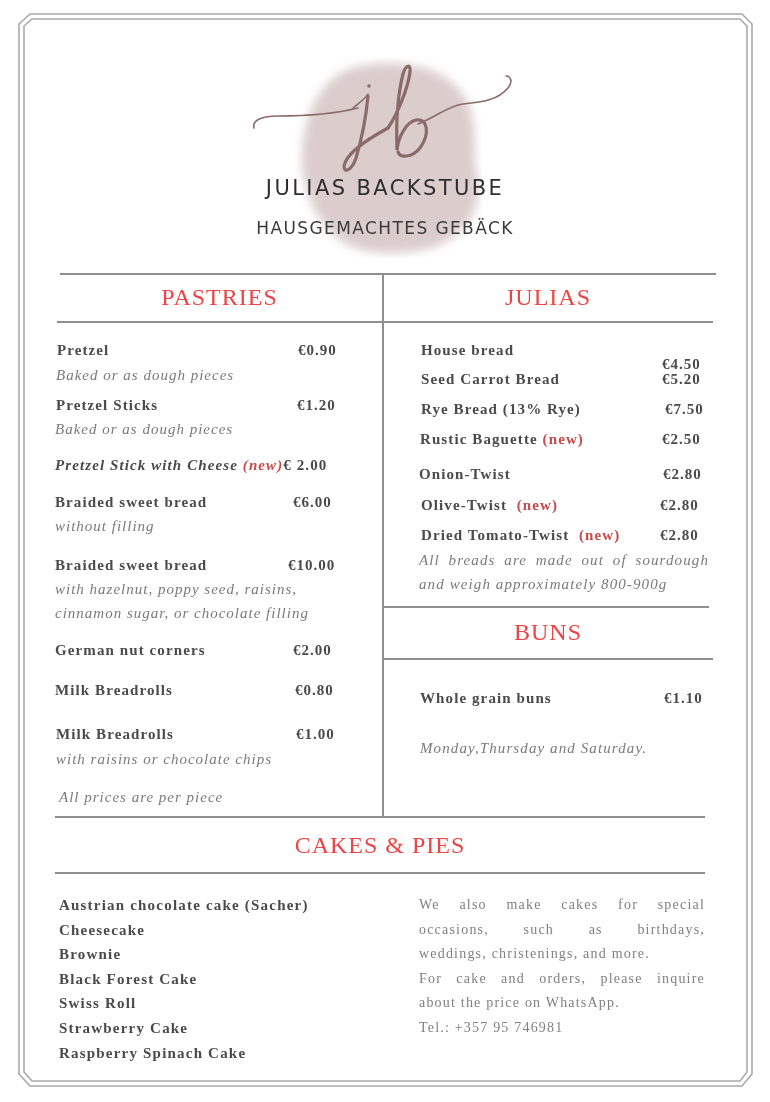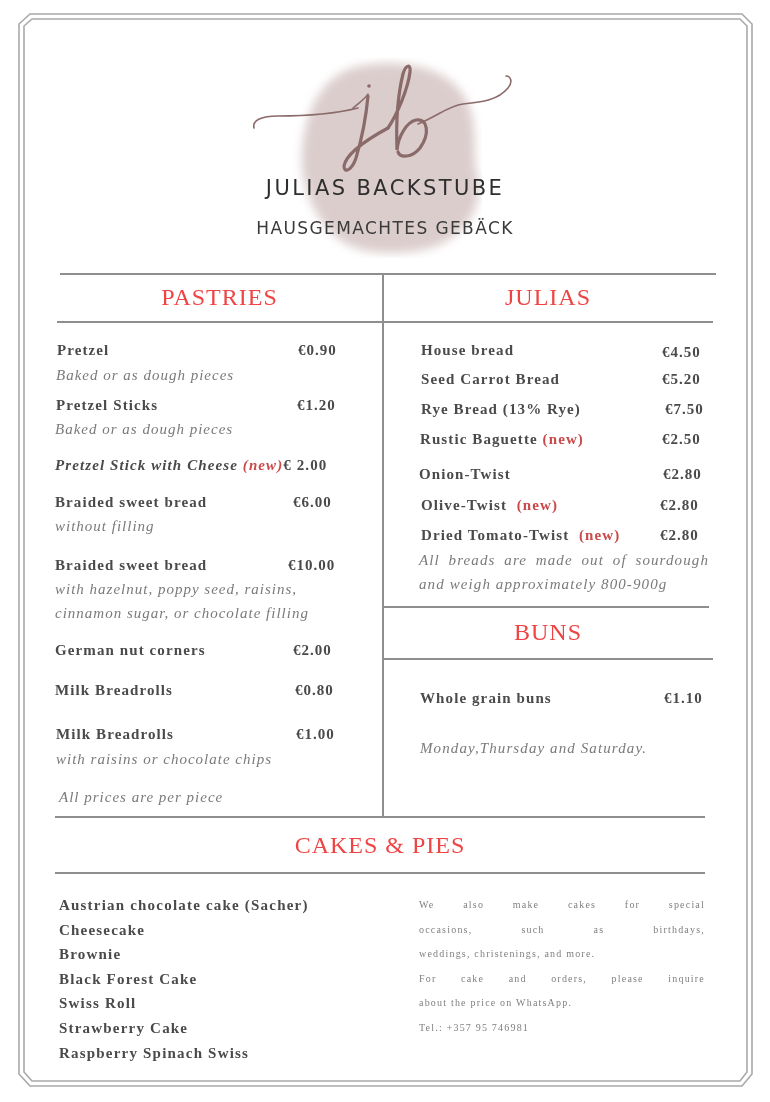--- a/index.html
+++ b/index.html
@@ -22,21 +22,21 @@
   .item { position: absolute; font-family: "Liberation Serif", serif; font-weight: 700;
           font-size: 15px; letter-spacing: 1.1px; color: #4a4a4a; white-space: nowrap; }
   .price { position: absolute; font-family: "Liberation Serif", serif; font-weight: 700;
            font-size: 15px; letter-spacing: 1px; color: #4a4a4a; white-space: nowrap; }
   .desc { position: absolute; font-family: "Liberation Serif", serif; font-style: italic;
           font-size: 15px; letter-spacing: 1px; color: #7a7a7a; white-space: nowrap; }
   .new { color: #c94a4a; }
   .italic-item { font-style: italic; }
   .note { position: absolute; font-family: "Liberation Serif", serif; font-style: italic;
           font-size: 15px; letter-spacing: 1.1px; color: #7a7a7a; line-height: 24px; }
-  .cake-info { position: absolute; font-family: "Liberation Serif", serif; font-size: 10px;
+  .cake-info { position: absolute; font-family: "Liberation Serif", serif; font-size: 14px;
                letter-spacing: 1.2px; color: #7f7f7f; line-height: 24.5px; text-align: justify; width: 286px; }
   .cake-info div { text-align: justify; text-align-last: justify; }
   .cake-info div.last-left { text-align-last: left; }
   .cake-list { position: absolute; font-family: "Liberation Serif", serif; font-weight: 700;
                font-size: 15px; letter-spacing: 1.2px; color: #4a4a4a; line-height: 24.6px; }
 </style>
 </head>
 <body>
 
 <svg class="frame" width="770" height="1102" viewBox="0 0 770 1102">
@@ -110,21 +110,21 @@
 
 <div class="item" style="left:56px;top:726px;">Milk Breadrolls</div>
 <div class="price" style="left:296px;top:726px;">€1.00</div>
 <div class="desc" style="left:56px;top:751px;">with raisins or chocolate chips</div>
 
 <div class="desc" style="left:59px;top:789px;">All prices are per piece</div>
 
 <div class="sec-title" style="left:383px;width:330px;top:284px;">JULIAS</div>
 
 <div class="item" style="left:421px;top:342px;">House bread</div>
-<div class="price" style="left:662px;top:344px;">€4.50</div>
+<div class="price" style="left:662px;top:356px;">€4.50</div>
 
 <div class="item" style="left:421px;top:371px;">Seed Carrot Bread</div>
 <div class="price" style="left:662px;top:371px;">€5.20</div>
 
 <div class="item" style="left:421px;top:401px;">Rye Bread (13% Rye)</div>
 <div class="price" style="left:665px;top:401px;">€7.50</div>
 
 <div class="item" style="left:420px;top:431px;">
   <span>Rustic Baguette</span>
   <span class="new">(new)</span>
@@ -162,21 +162,21 @@
 
 <div class="sec-title" style="left:55px;width:650px;top:832px;">CAKES &amp; PIES</div>
 
 <div class="cake-list" style="left:59px;top:893px;">
   <div>Austrian chocolate cake (Sacher)</div>
   <div>Cheesecake</div>
   <div>Brownie</div>
   <div>Black Forest Cake</div>
   <div>Swiss Roll</div>
   <div>Strawberry Cake</div>
-  <div>Raspberry Spinach Swiss</div>
+  <div>Raspberry Spinach Cake</div>
 </div>
 
 <div class="cake-info" style="left:419px;top:893px;">
   <div>We also make cakes for special</div>
   <div>occasions, such as birthdays,</div>
   <div class="last-left">weddings, christenings, and more.</div>
   <div>For cake and  orders, please inquire</div>
   <div class="last-left">about the price on WhatsApp.</div>
   <div class="last-left">Tel.: +357 95 746981</div>
 </div>

